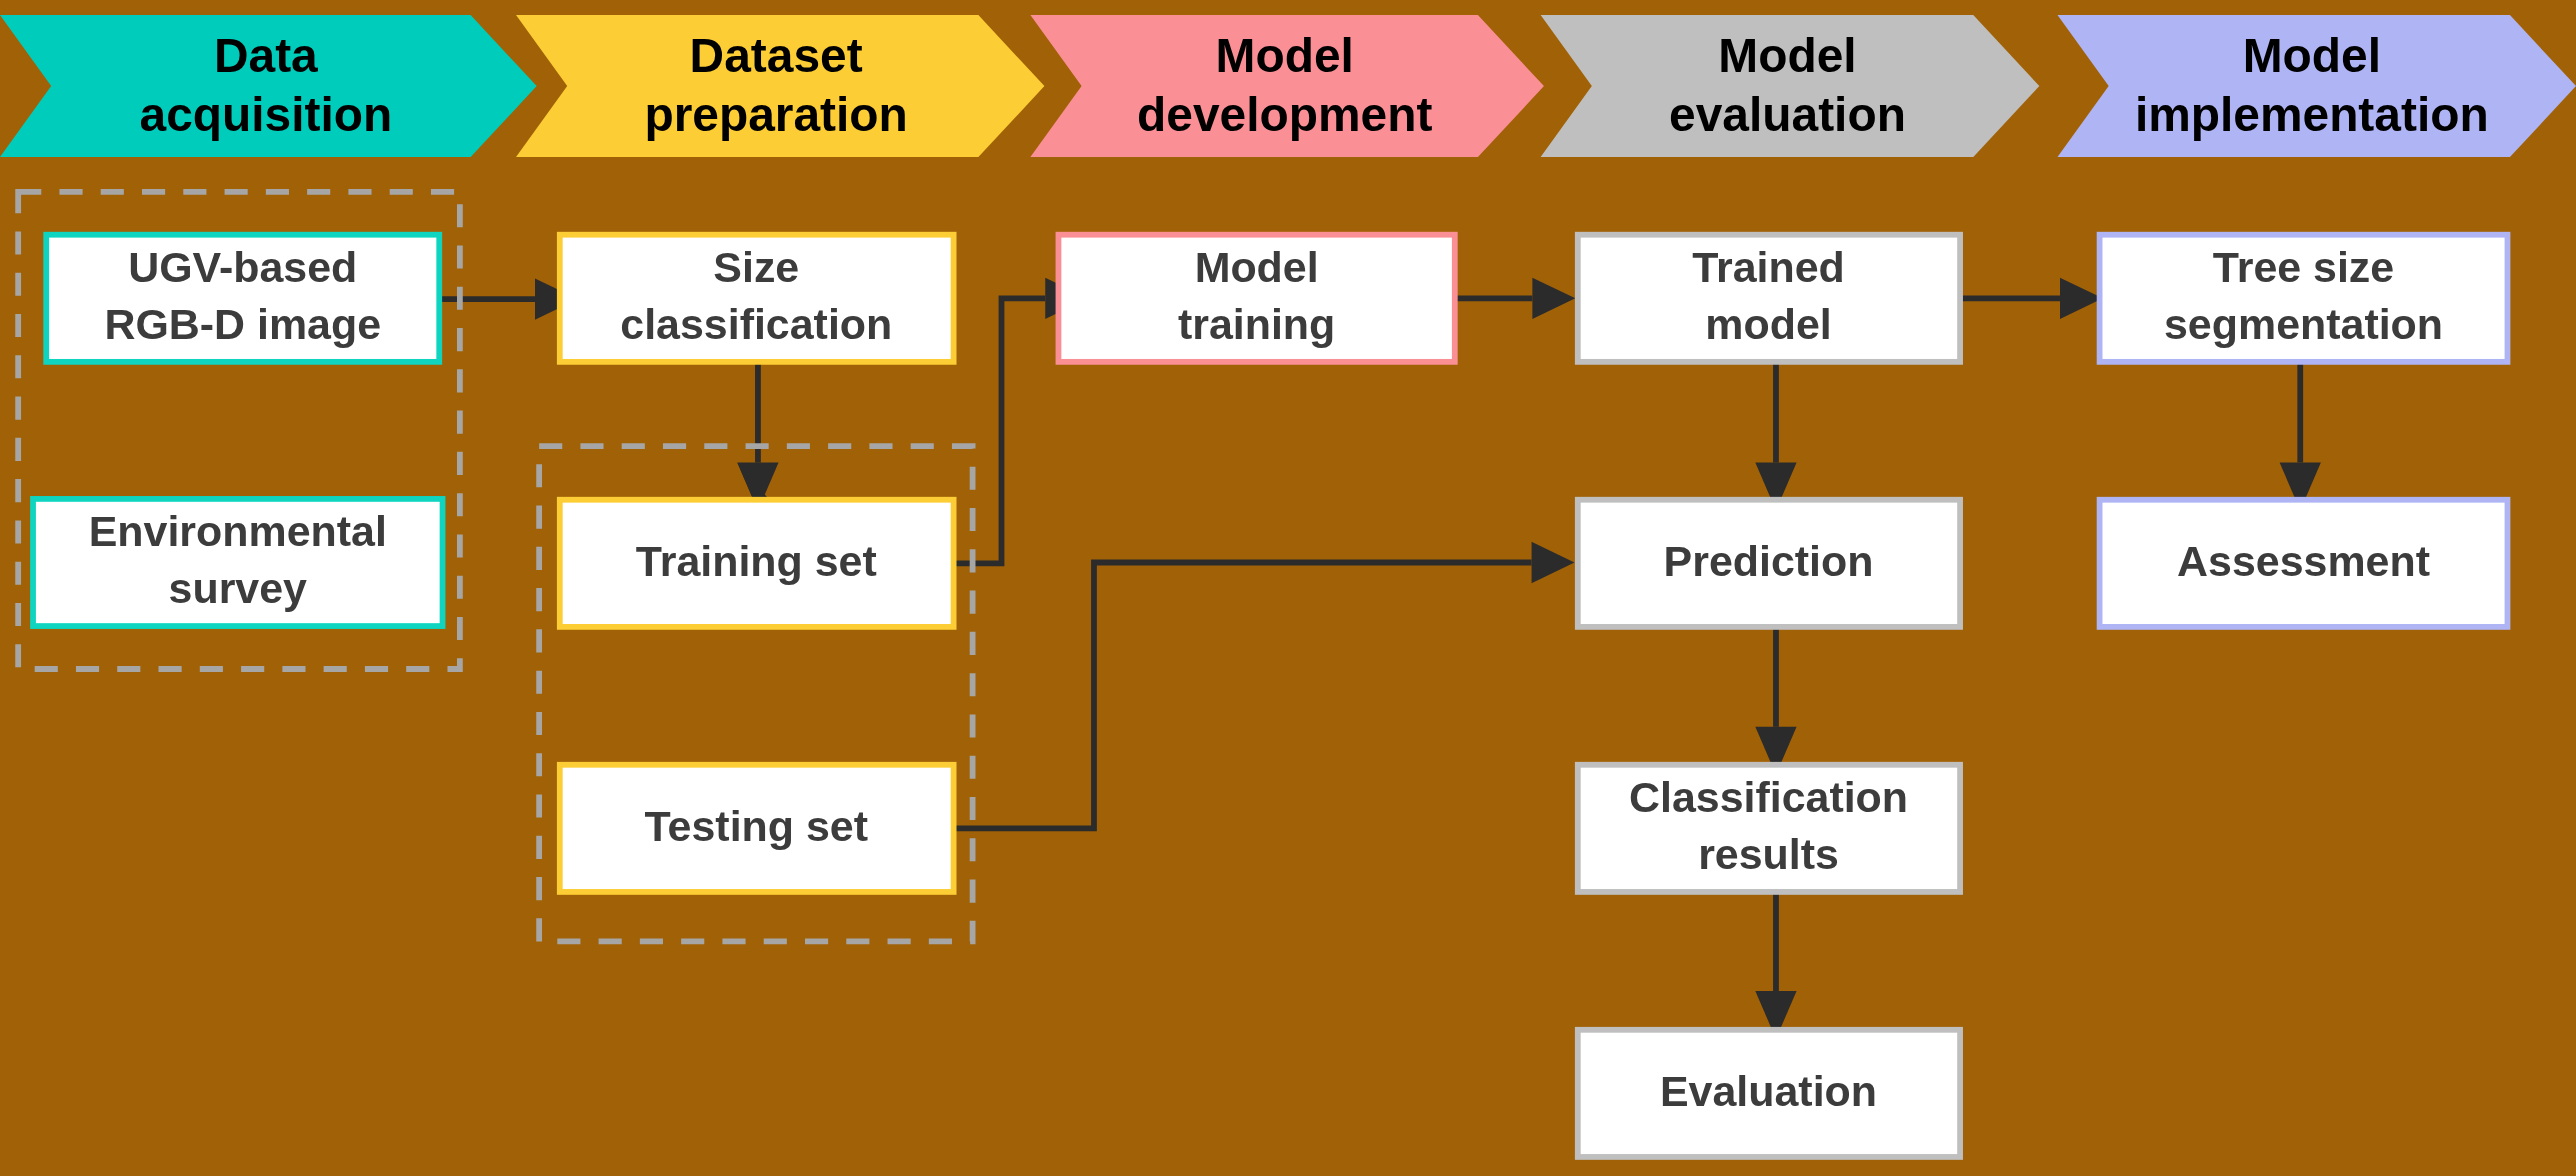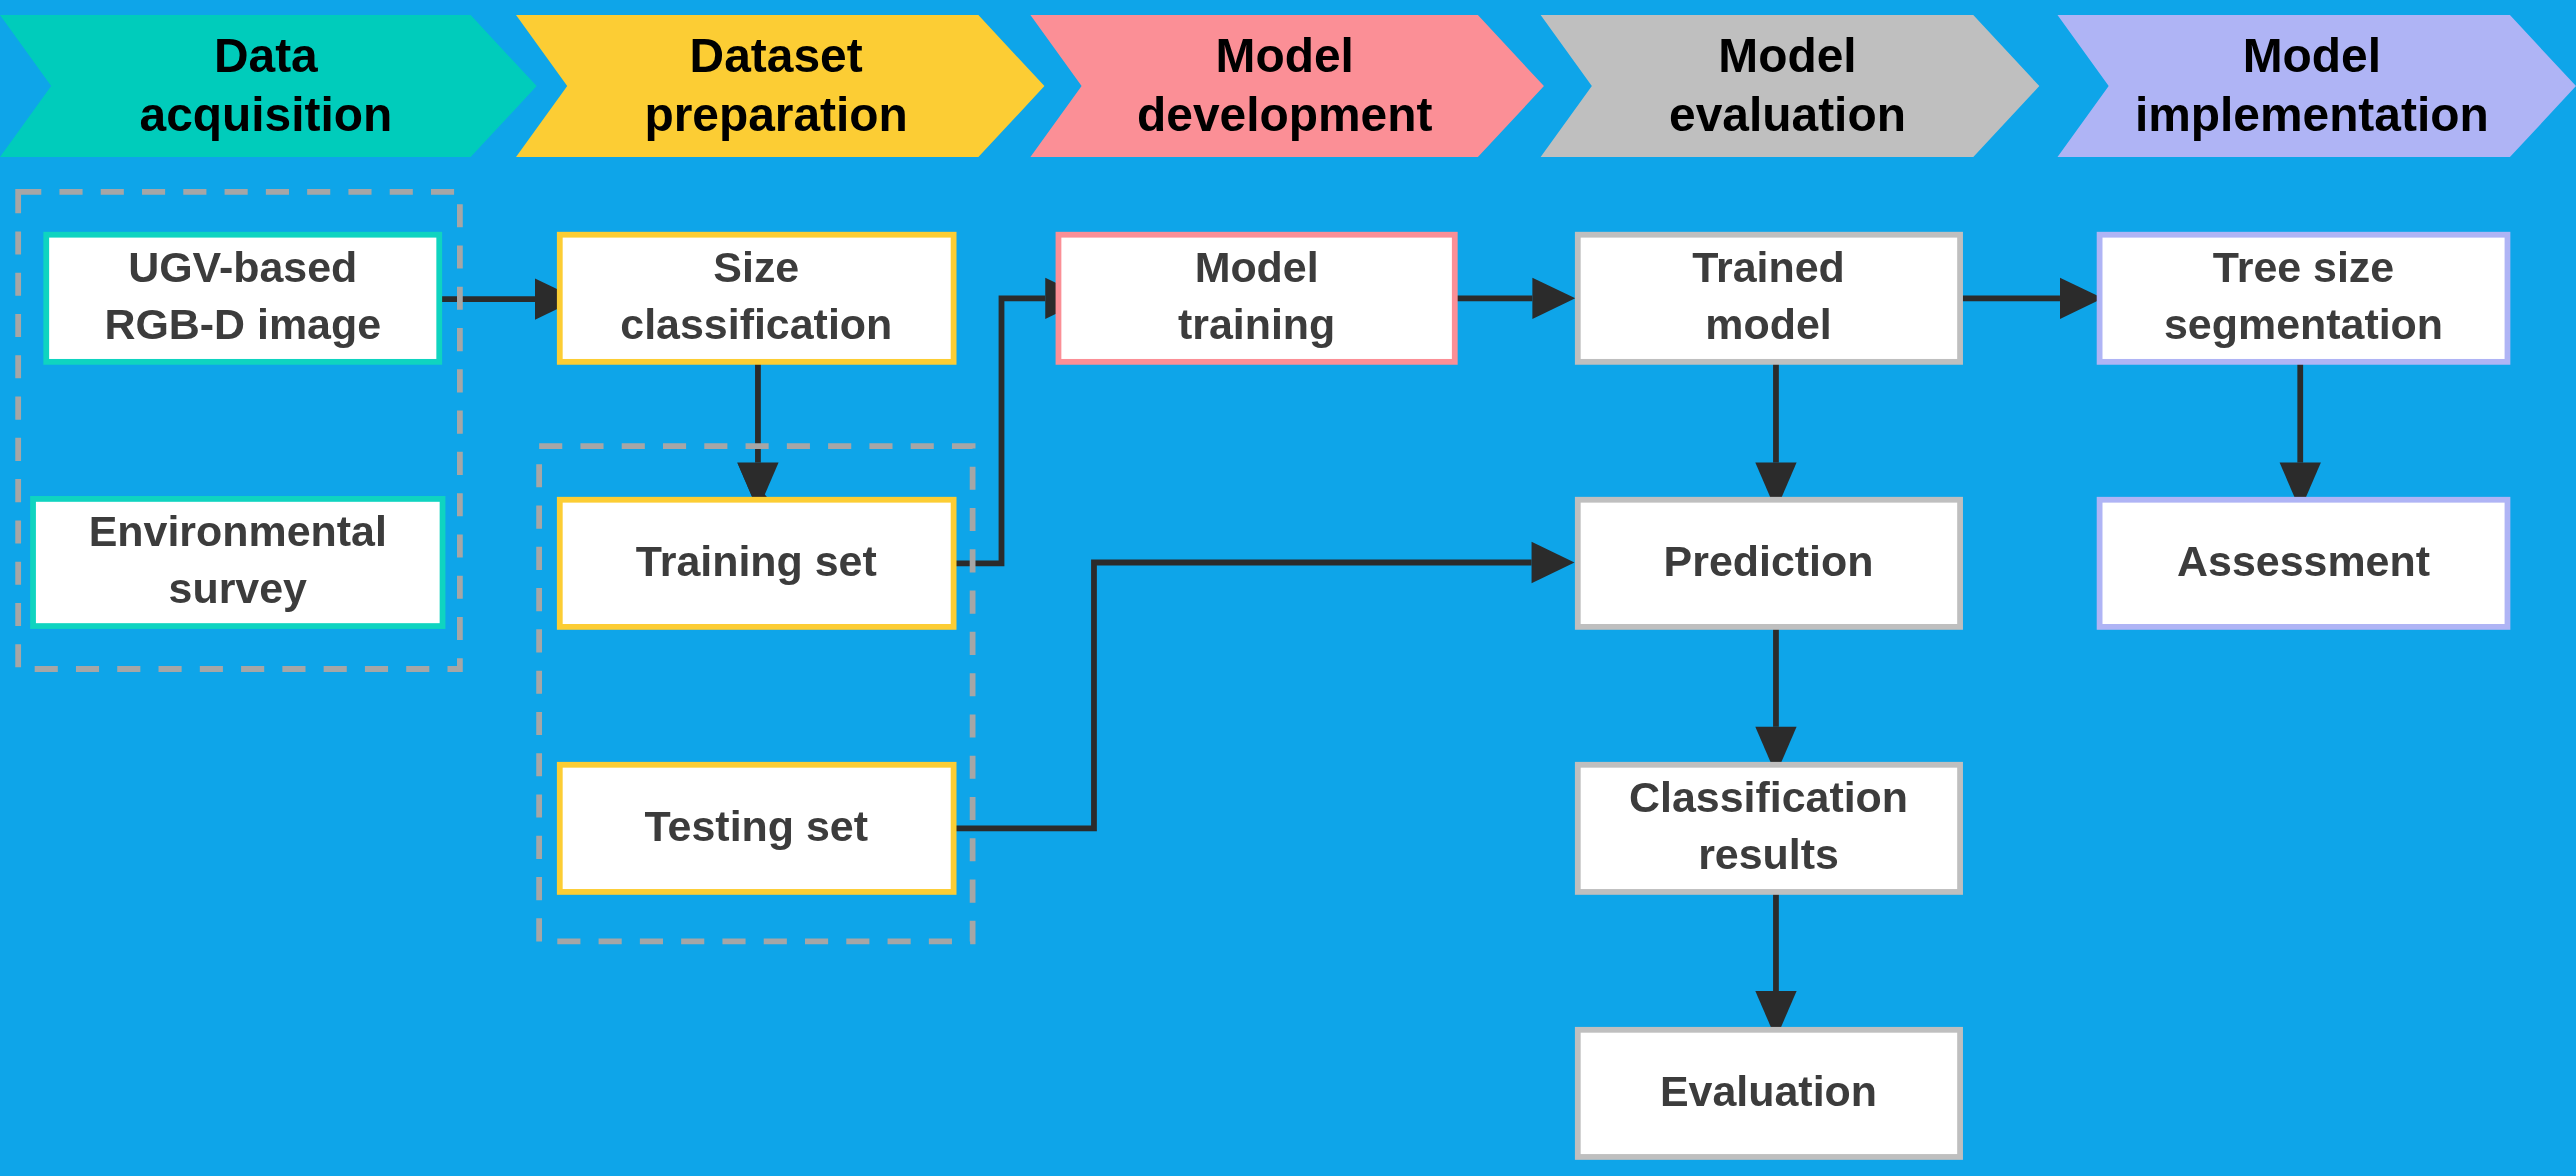--- a/index.html
+++ b/index.html
@@ -4,21 +4,21 @@
 <style>
   html, body {
     margin: 0;
     padding: 0;
     background: #ffffff;
   }
   #canvas {
     position: relative;
     width: 2576px;
     height: 1177px;
-    background: #0ea5e9;
+    background: #a16207;
     font-family: "Liberation Sans", sans-serif;
     overflow: hidden;
   }
   svg.layer {
     position: absolute;
     top: 0;
     left: 0;
     width: 2576px;
     height: 1177px;
   }

